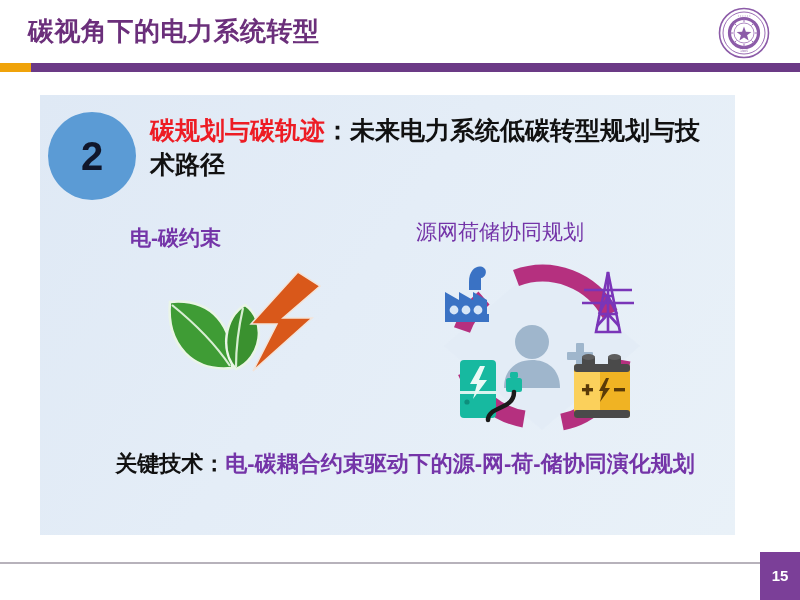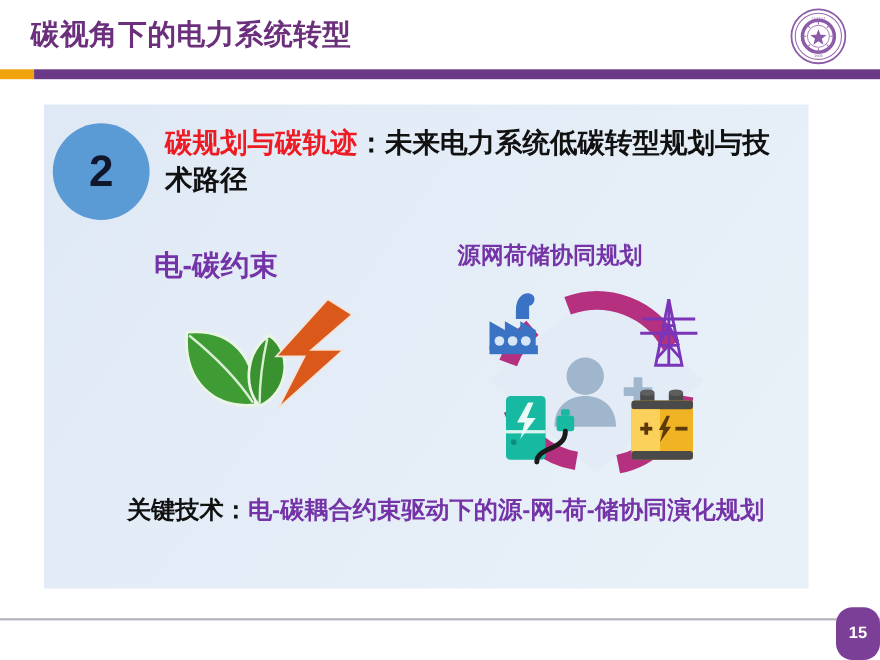--- a/index.html
+++ b/index.html
@@ -101,31 +101,31 @@
     color: #111111;
   }
   .heading-red {
     color: #ed1c24;
     text-align: center;
   }
 
   
   #label-left {
     position: absolute;
-    left: 140px; top: 224px;
-    font-size: 26px;
+    left: 130px; top: 224px;
+    font-size: 21px;
     font-weight: bold;
     color: #7434a8;
     white-space: nowrap;
   }
   #label-right {
     position: absolute;
     left: 416px; top: 218px;
     font-size: 21px;
-    font-weight: bold;
+    font-weight: normal;
     color: #7434a8;
     white-space: nowrap;
   }
 
   
   #graphic-left {
     position: absolute;
     left: 150px; top: 268px;
     width: 185px; height: 135px;
   }
@@ -157,21 +157,20 @@
     position: absolute;
     left: 0; top: 562px;
     width: 800px; height: 2px;
     background: #b7b2bb;
   }
   #slide-number-box {
     position: absolute;
     left: 760px; top: 552px;
     width: 40px; height: 48px;
     background: #7b3f98;
-    border-radius: 15px;
   }
   #slide-number-label {
     position: absolute;
     left: 0; top: 0;
     width: 40px; height: 48px;
     line-height: 48px;
     text-align: center;
     font-size: 15px;
     font-weight: bold;
     color: #ffffff;

